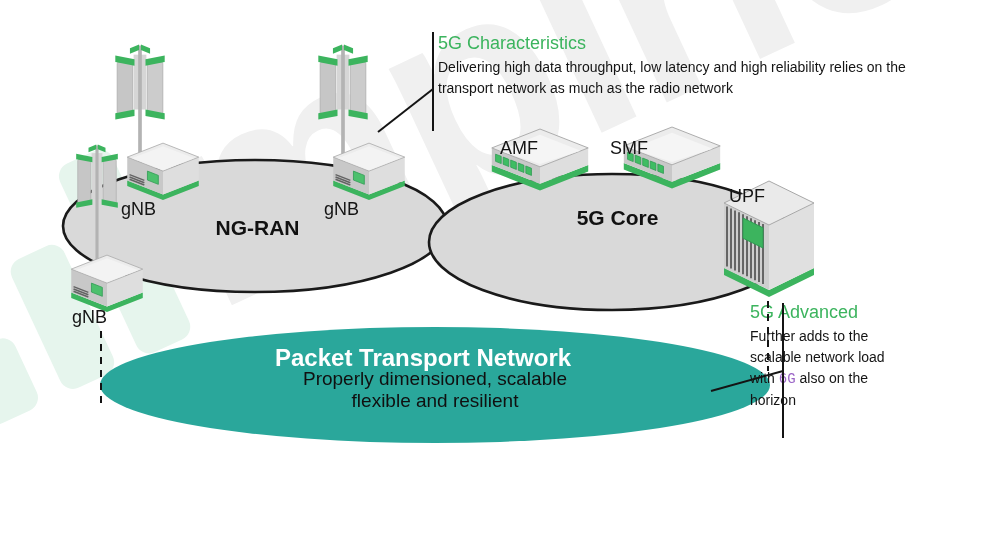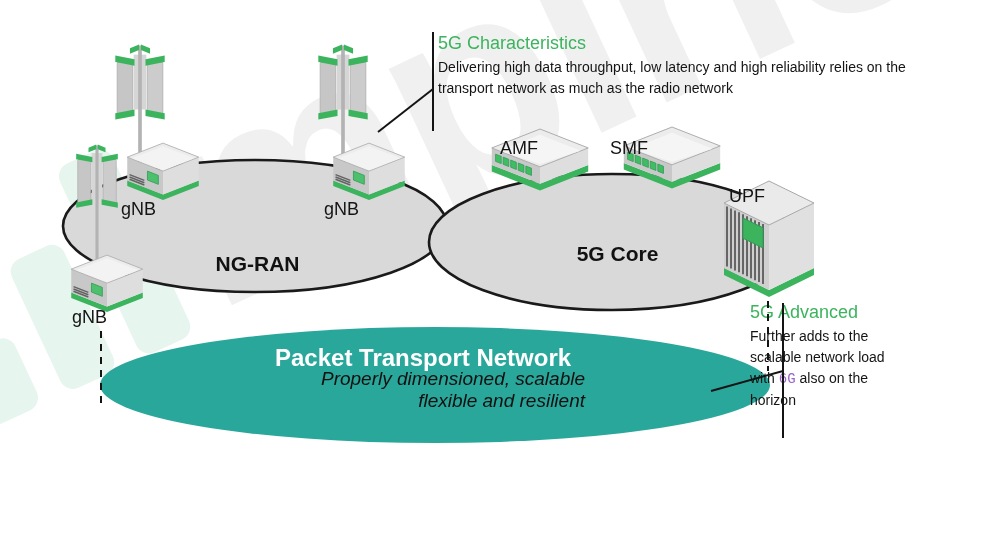--- a/index.html
+++ b/index.html
@@ -22,23 +22,23 @@
   .wm-bar.b2{height:142px;}
   .wm-bar.b3{height:208px;}
   .wm-text{font-size:280px;line-height:214px;font-weight:bold;color:#f0f0f0;letter-spacing:-6px;}
   
   .layer-ellipses{left:0;top:0;z-index:1;}
   .icon{z-index:2;}
   .txt{z-index:3;}
   .layer-connectors{left:0;top:0;z-index:4;pointer-events:none;}
   
   .node-label{font-size:18px;color:#141414;}
-  .region-label{font-size:21px;font-weight:bold;text-align:center;color:#111;margin-top:36px;}
+  .region-label{font-size:21px;font-weight:bold;text-align:center;color:#111;}
   .pt-title{font-size:24px;font-weight:bold;color:#ffffff;text-align:left;}
-  .pt-body{font-size:19px;line-height:22px;color:#101010;text-align:right;font-style:italic;}
+  .pt-body{font-size:19px;line-height:22px;color:#101010;text-align:center;}
   .ann-title{font-size:18px;font-weight:normal;color:var(--green);margin-bottom:3px;}
   .ann-body{font-size:14px;line-height:21px;color:#141414;}
   .hl-purple{color:var(--purple);font-family:Liberation Mono, monospace;}
   .hidden-defs{position:absolute;width:0;height:0;overflow:hidden;}
 </style>
 </head>
 <body>
 
 <div class="canvas">
 

